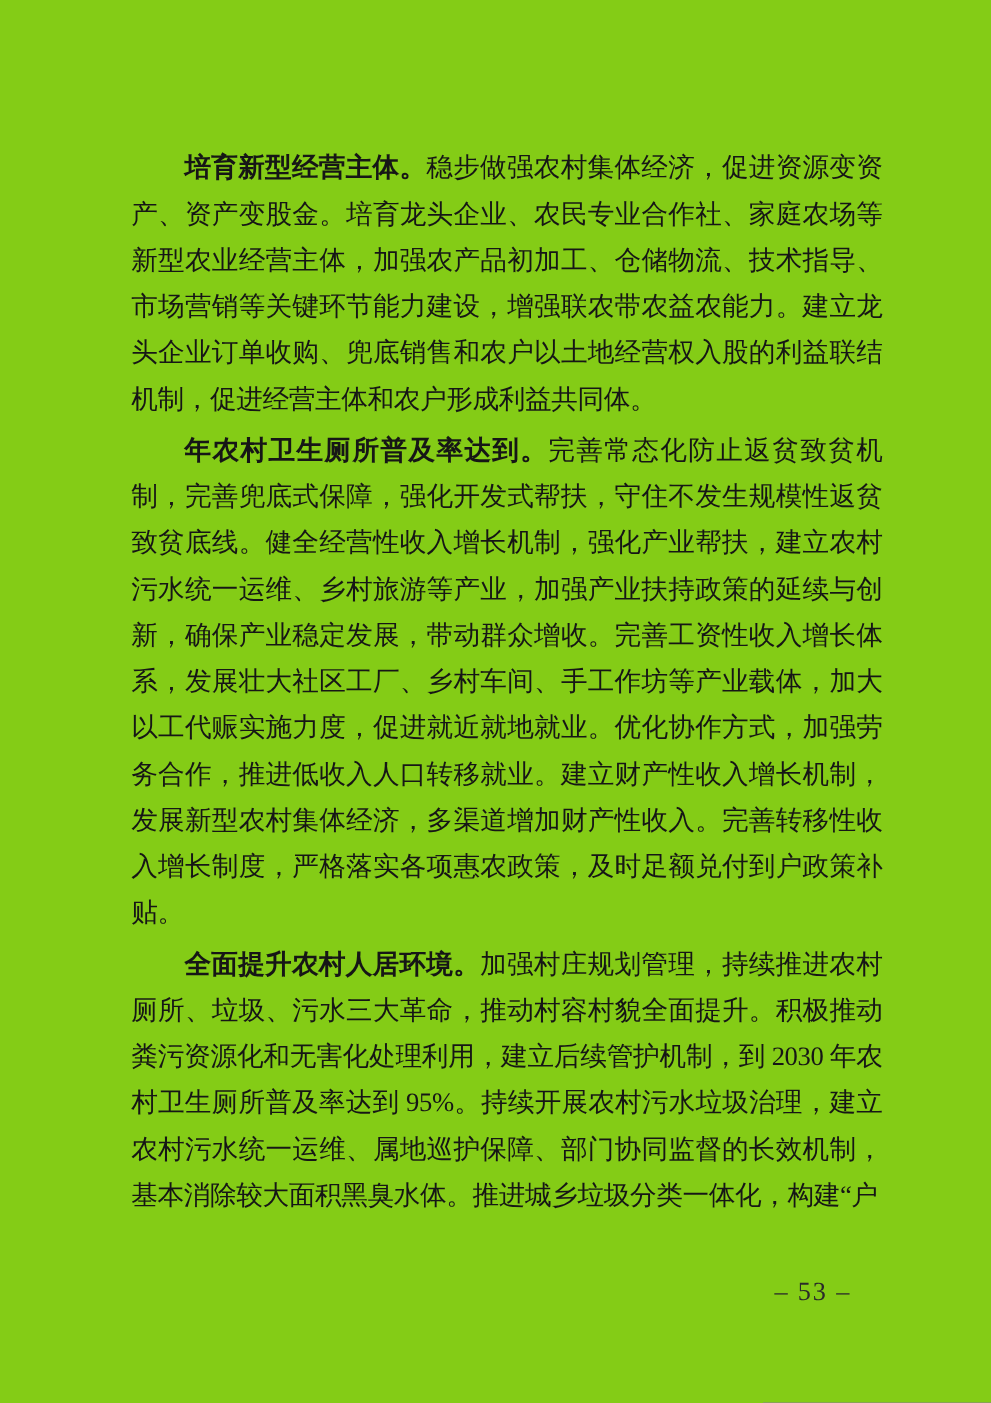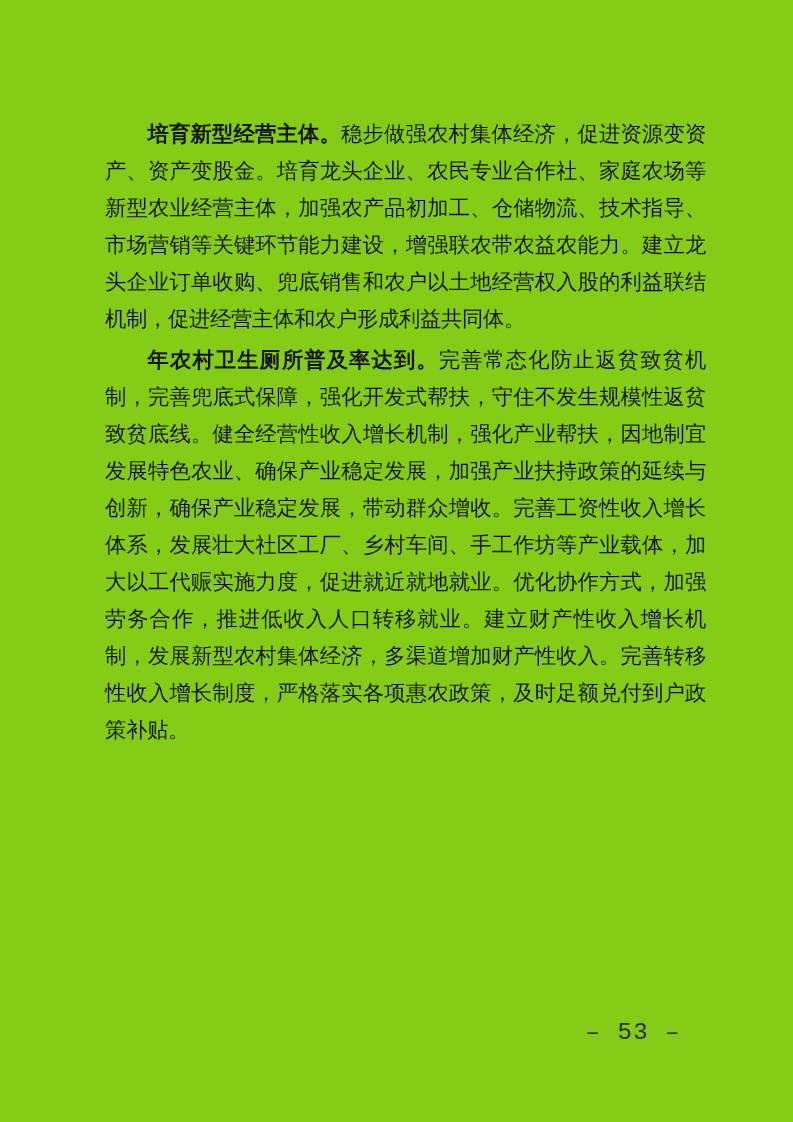--- a/index.html
+++ b/index.html
@@ -50,39 +50,42 @@
     font-weight: 700;
     line-height: 37px;
     font-family: "Liberation Sans", "DejaVu Sans", sans-serif;
     letter-spacing: 0.5px;
   }
 
   .page-number {
     position: absolute;
     top: 1022px;
     right: 112px;
-    font-size: 24px;
+    font-size: 21px;
     line-height: 22px;
     letter-spacing: 1.5px;
     color: #2a2a2a;
-    font-family: Liberation Mono, monospace;
+    font-family: Liberation Serif, serif;
   }
 </style>
 </head>
 <body>
 
 <div class="page">
   <div class="content">
 
     <p>
       <span class="lead">培育新型经营主体。</span><span>稳步做强农村集体经济，促进资源变资产、资产变股金。培育龙头企业、农民专业合作社、家庭农场等新型农业经营主体，加强农产品初加工、仓储物流、技术指导、市场营销等关键环节能力建设，增强联农带农益农能力。建立龙头企业订单收购、兜底销售和农户以土地经营权入股的利益联结机制，促进经营主体和农户形成利益共同体。</span>
     </p>
 
     <p>
-      <span class="lead">年农村卫生厕所普及率达到。</span><span>完善常态化防止返贫致贫机制，完善兜底式保障，强化开发式帮扶，守住不发生规模性返贫致贫底线。健全经营性收入增长机制，强化产业帮扶，因地制宜发展特色农业、确保产业稳定发展，加强产业扶持政策的延续与创新，确保产业稳定发展，带动群众增收。完善工资性收入增长体系，发展壮大社区工厂、乡村车间、手工作坊等产业载体，加大以工代赈实施力度，促进就近就地就业。优化协作方式，加强劳务合作，推进低收入人口转移就业。建立财产性收入增长机制，发展新型农村集体经济，多渠道增加财产性收入。完善转移性收入增长制度，严格落实各项惠农政策，及时足额兑付到户政策补贴。</span>
+      <span class="lead">年农村卫生厕所普及率达到。</span><span>完善常态化防止返贫致贫机制，完善兜底式保障，强化开发式帮扶，守住不发生规模性返贫致贫底线。健全经营性收入增长机制，强化产业帮扶，建立农村污水统一运维、乡村旅游等产业，加强产业扶持政策的延续与创新，确保产业稳定发展，带动群众增收。完善工资性收入增长体系，发展壮大社区工厂、乡村车间、手工作坊等产业载体，加大以工代赈实施力度，促进就近就地就业。优化协作方式，加强劳务合作，推进低收入人口转移就业。建立财产性收入增长机制，发展新型农村集体经济，多渠道增加财产性收入。完善转移性收入增长制度，严格落实各项惠农政策，及时足额兑付到户政策补贴。</span>
     </p>
 
 
+    <p>
+      <span class="lead">全面提升农村人居环境。</span><span>加强村庄规划管理，持续推进农村厕所、垃圾、污水三大革命，推动村容村貌全面提升。积极推动粪污资源化和无害化处理利用，建立后续管护机制，到 2030 年农村卫生厕所普及率达到 95%。持续开展农村污水垃圾治理，建立农村污水统一运维、属地巡护保障、部门协同监督的长效机制，基本消除较大面积黑臭水体。推进城乡垃圾分类一体化，构建“户</span>
+    </p>
 
   </div>
 
   <div class="page-number">– 53 –</div>
 </div>
 
 </body></html>

